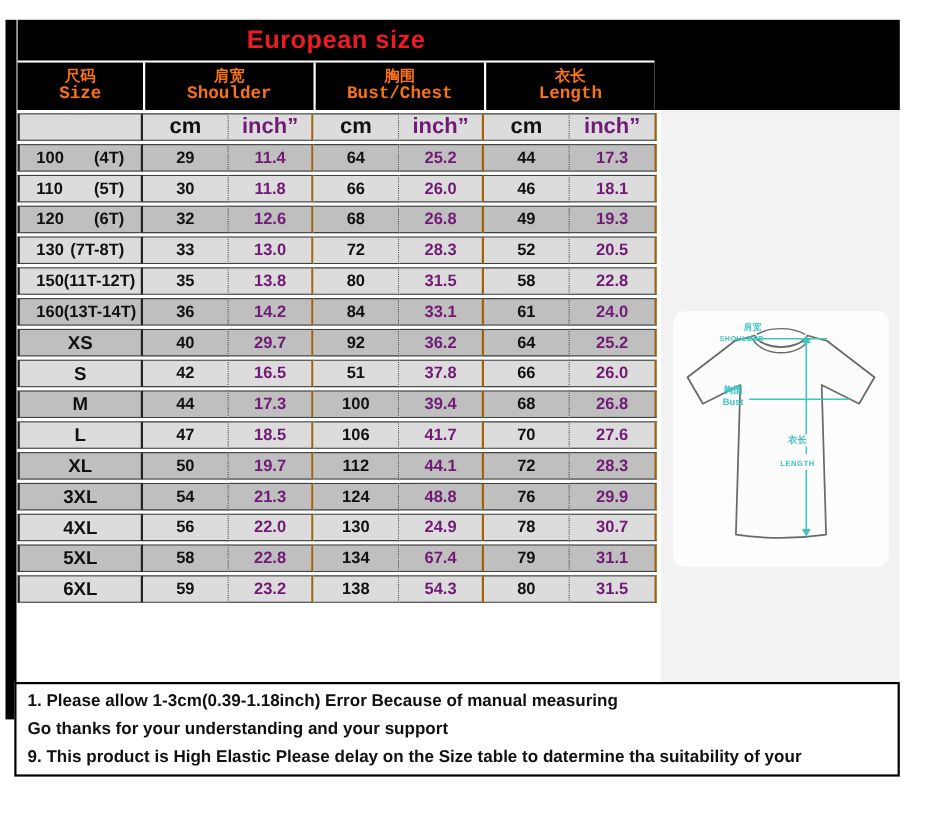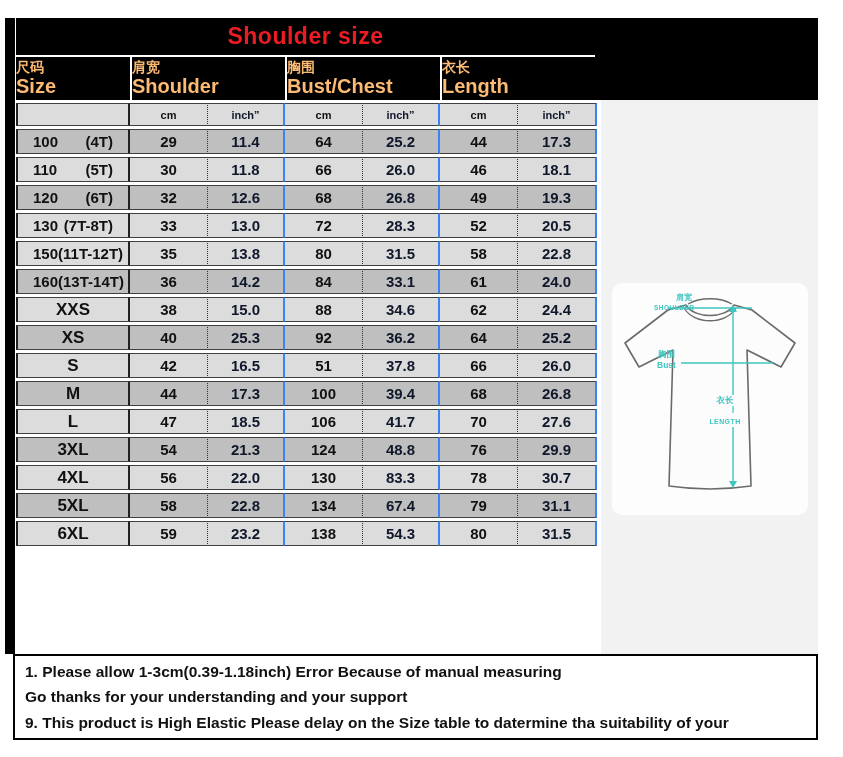--- a/index.html
+++ b/index.html
@@ -29,45 +29,45 @@
     display: flex; align-items: center; justify-content: center;
   }
   .title { color: #ed1c24; font-size: 23px; letter-spacing: .5px; }
   .title-divider { width: 579px; height: 2px; background: #fff; }
   .header-cells {
     width: 579px; height: 43px;
     display: grid; grid-template-columns: 114px 153px 153px 153px;
     column-gap: 2px; background: #fff;
   }
   .hcell {
-    background: #000; color: #fdba74;
-    display: flex; flex-direction: column; justify-content: center;
+    background: #000; color: #f97316;
+    display: flex; flex-direction: column; align-items: center; justify-content: center;
     line-height: 1.1;
   }
   .hcell .zh { font-size: 14px; }
-  .hcell .en { font-size: 20px; }
+  .hcell .en { font-size: 16px; font-family: Liberation Mono, monospace; }
 
   
   .table-wrap { position: absolute; left: 16px; top: 100px; }
   table {
     border-collapse: separate; border-spacing: 0 3px;
     table-layout: fixed; width: 581px;
   }
   td {
     height: 25px; text-align: center; vertical-align: middle;
     font-size: 15px; padding: 0;
     border-top: 1px solid #404040; border-bottom: 1px solid #404040;
     overflow: hidden; white-space: nowrap;
   }
   tr.dark td  { background: #bfbfbf; }
   tr.light td { background: #dcdcdc; }
-  tr.units td { background: #dcdcdd; height: 23px; font-size: 11px; }
+  tr.units td { background: #dcdcdd; height: 23px; font-size: 20px; }
   .size-cell { border-left: 2px solid #222; border-right: 2px solid #222; font-size: 17px; }
   .cm-cell   { border-right: 1px dotted #333; }
-  .inch-cell { border-right: 2px solid #3b82f6; color: #0f172a; }
+  .inch-cell { border-right: 2px solid #a16207; color: #701a75; }
   .size-split {
     display: flex; justify-content: space-between; align-items: center;
     padding: 0 15px; font-size: 15px;
   }
 
   
   .right-panel {
     position: absolute; left: 601px; top: 100px;
     width: 217px; height: 554px; background: #f3f2f2;
   }
@@ -75,36 +75,36 @@
     position: absolute; left: 11px; top: 183px;
     width: 196px; height: 232px;
     background: #fdfdfd; border-radius: 10px;
   }
   .shirt-card svg { display: block; }
   .tl { fill: #3fc6c1; }
   text { font-family: "Liberation Sans", sans-serif; font-weight: bold; }
 
   
   .notes-box {
-    position: absolute; left: 13px; top: 654px;
+    position: absolute; left: 13px; top: 620px;
     width: 805px; height: 86px;
     background: #fff; border: 2px solid #000;
     display: flex; flex-direction: column; justify-content: space-around;
     padding: 3px 10px;
   }
   .notes-box p { font-size: 15.5px; line-height: 1.1; }
 </style>
 </head>
 <body>
 
 <div class="left-strip"></div>
 
 <div class="header-block">
   <div class="title-row">
-    <span class="title">Shoulder size</span>
+    <span class="title">European size</span>
   </div>
   <div class="title-divider"></div>
   <div class="header-cells">
     <div class="hcell">
       <span class="zh">尺码</span>
       <span class="en">Size</span>
     </div>
     <div class="hcell">
       <span class="zh">肩宽</span>
       <span class="en">Shoulder</span>
@@ -218,33 +218,24 @@
               <span>(13T-14T)</span>
             </div>
           </td>
           <td class="cm-cell">36</td>
           <td class="inch-cell">14.2</td>
           <td class="cm-cell">84</td>
           <td class="inch-cell">33.1</td>
           <td class="cm-cell">61</td>
           <td class="inch-cell">24.0</td>
         </tr>
-        <tr class="light">
-          <td class="size-cell">XXS</td>
-          <td class="cm-cell">38</td>
-          <td class="inch-cell">15.0</td>
-          <td class="cm-cell">88</td>
-          <td class="inch-cell">34.6</td>
-          <td class="cm-cell">62</td>
-          <td class="inch-cell">24.4</td>
-        </tr>
         <tr class="dark">
           <td class="size-cell">XS</td>
           <td class="cm-cell">40</td>
-          <td class="inch-cell">25.3</td>
+          <td class="inch-cell">29.7</td>
           <td class="cm-cell">92</td>
           <td class="inch-cell">36.2</td>
           <td class="cm-cell">64</td>
           <td class="inch-cell">25.2</td>
         </tr>
         <tr class="light">
           <td class="size-cell">S</td>
           <td class="cm-cell">42</td>
           <td class="inch-cell">16.5</td>
           <td class="cm-cell">51</td>
@@ -264,34 +255,43 @@
         <tr class="light">
           <td class="size-cell">L</td>
           <td class="cm-cell">47</td>
           <td class="inch-cell">18.5</td>
           <td class="cm-cell">106</td>
           <td class="inch-cell">41.7</td>
           <td class="cm-cell">70</td>
           <td class="inch-cell">27.6</td>
         </tr>
         <tr class="dark">
+          <td class="size-cell">XL</td>
+          <td class="cm-cell">50</td>
+          <td class="inch-cell">19.7</td>
+          <td class="cm-cell">112</td>
+          <td class="inch-cell">44.1</td>
+          <td class="cm-cell">72</td>
+          <td class="inch-cell">28.3</td>
+        </tr>
+        <tr class="dark">
           <td class="size-cell">3XL</td>
           <td class="cm-cell">54</td>
           <td class="inch-cell">21.3</td>
           <td class="cm-cell">124</td>
           <td class="inch-cell">48.8</td>
           <td class="cm-cell">76</td>
           <td class="inch-cell">29.9</td>
         </tr>
         <tr class="light">
           <td class="size-cell">4XL</td>
           <td class="cm-cell">56</td>
           <td class="inch-cell">22.0</td>
           <td class="cm-cell">130</td>
-          <td class="inch-cell">83.3</td>
+          <td class="inch-cell">24.9</td>
           <td class="cm-cell">78</td>
           <td class="inch-cell">30.7</td>
         </tr>
         <tr class="dark">
           <td class="size-cell">5XL</td>
           <td class="cm-cell">58</td>
           <td class="inch-cell">22.8</td>
           <td class="cm-cell">134</td>
           <td class="inch-cell">67.4</td>
           <td class="cm-cell">79</td>

